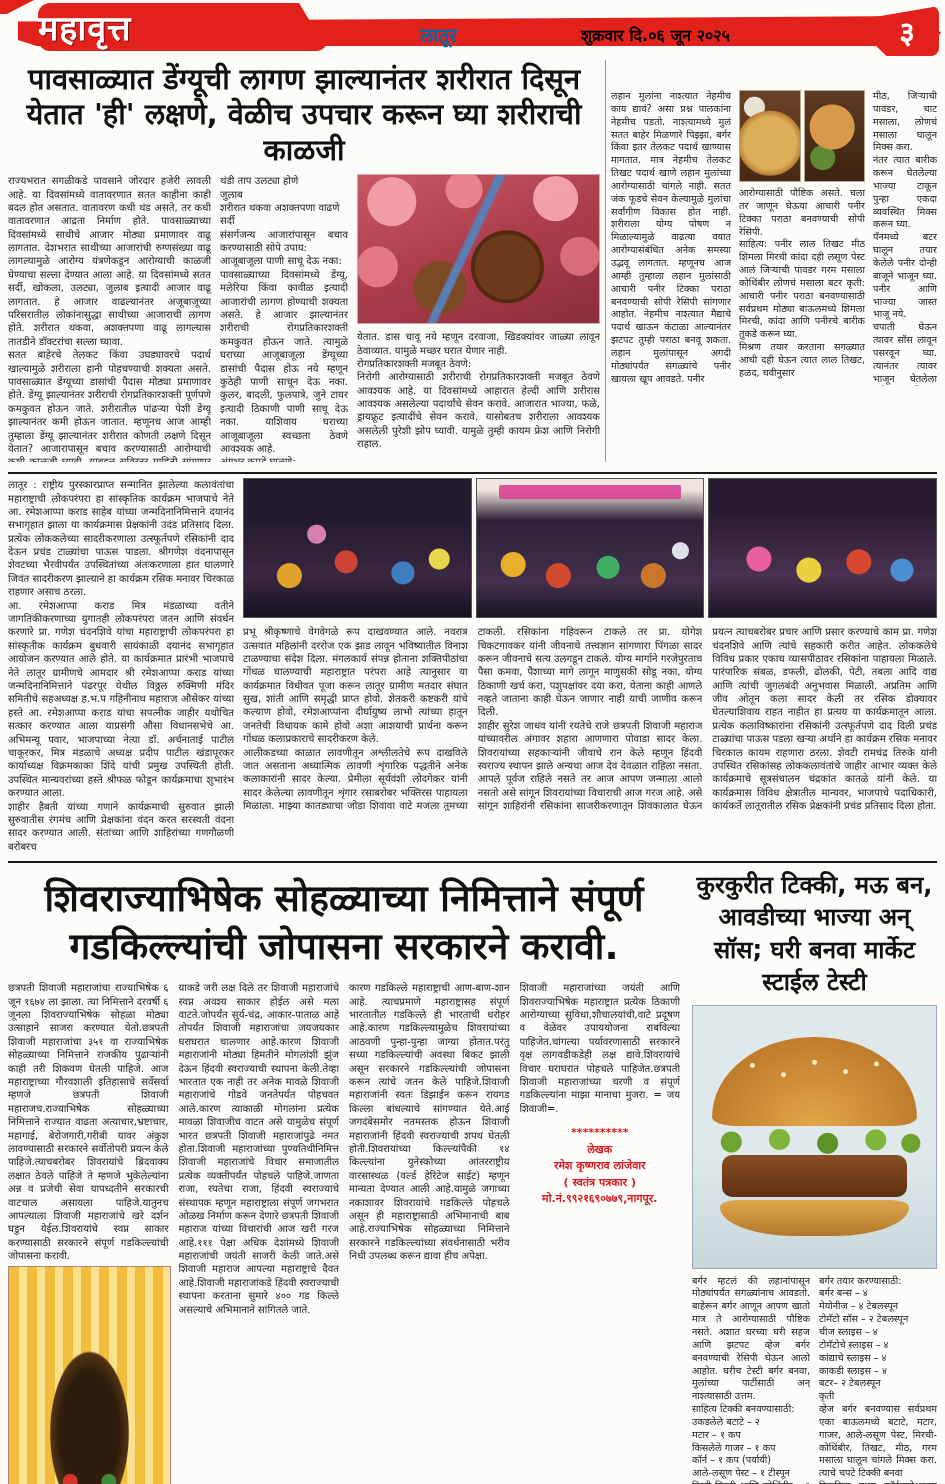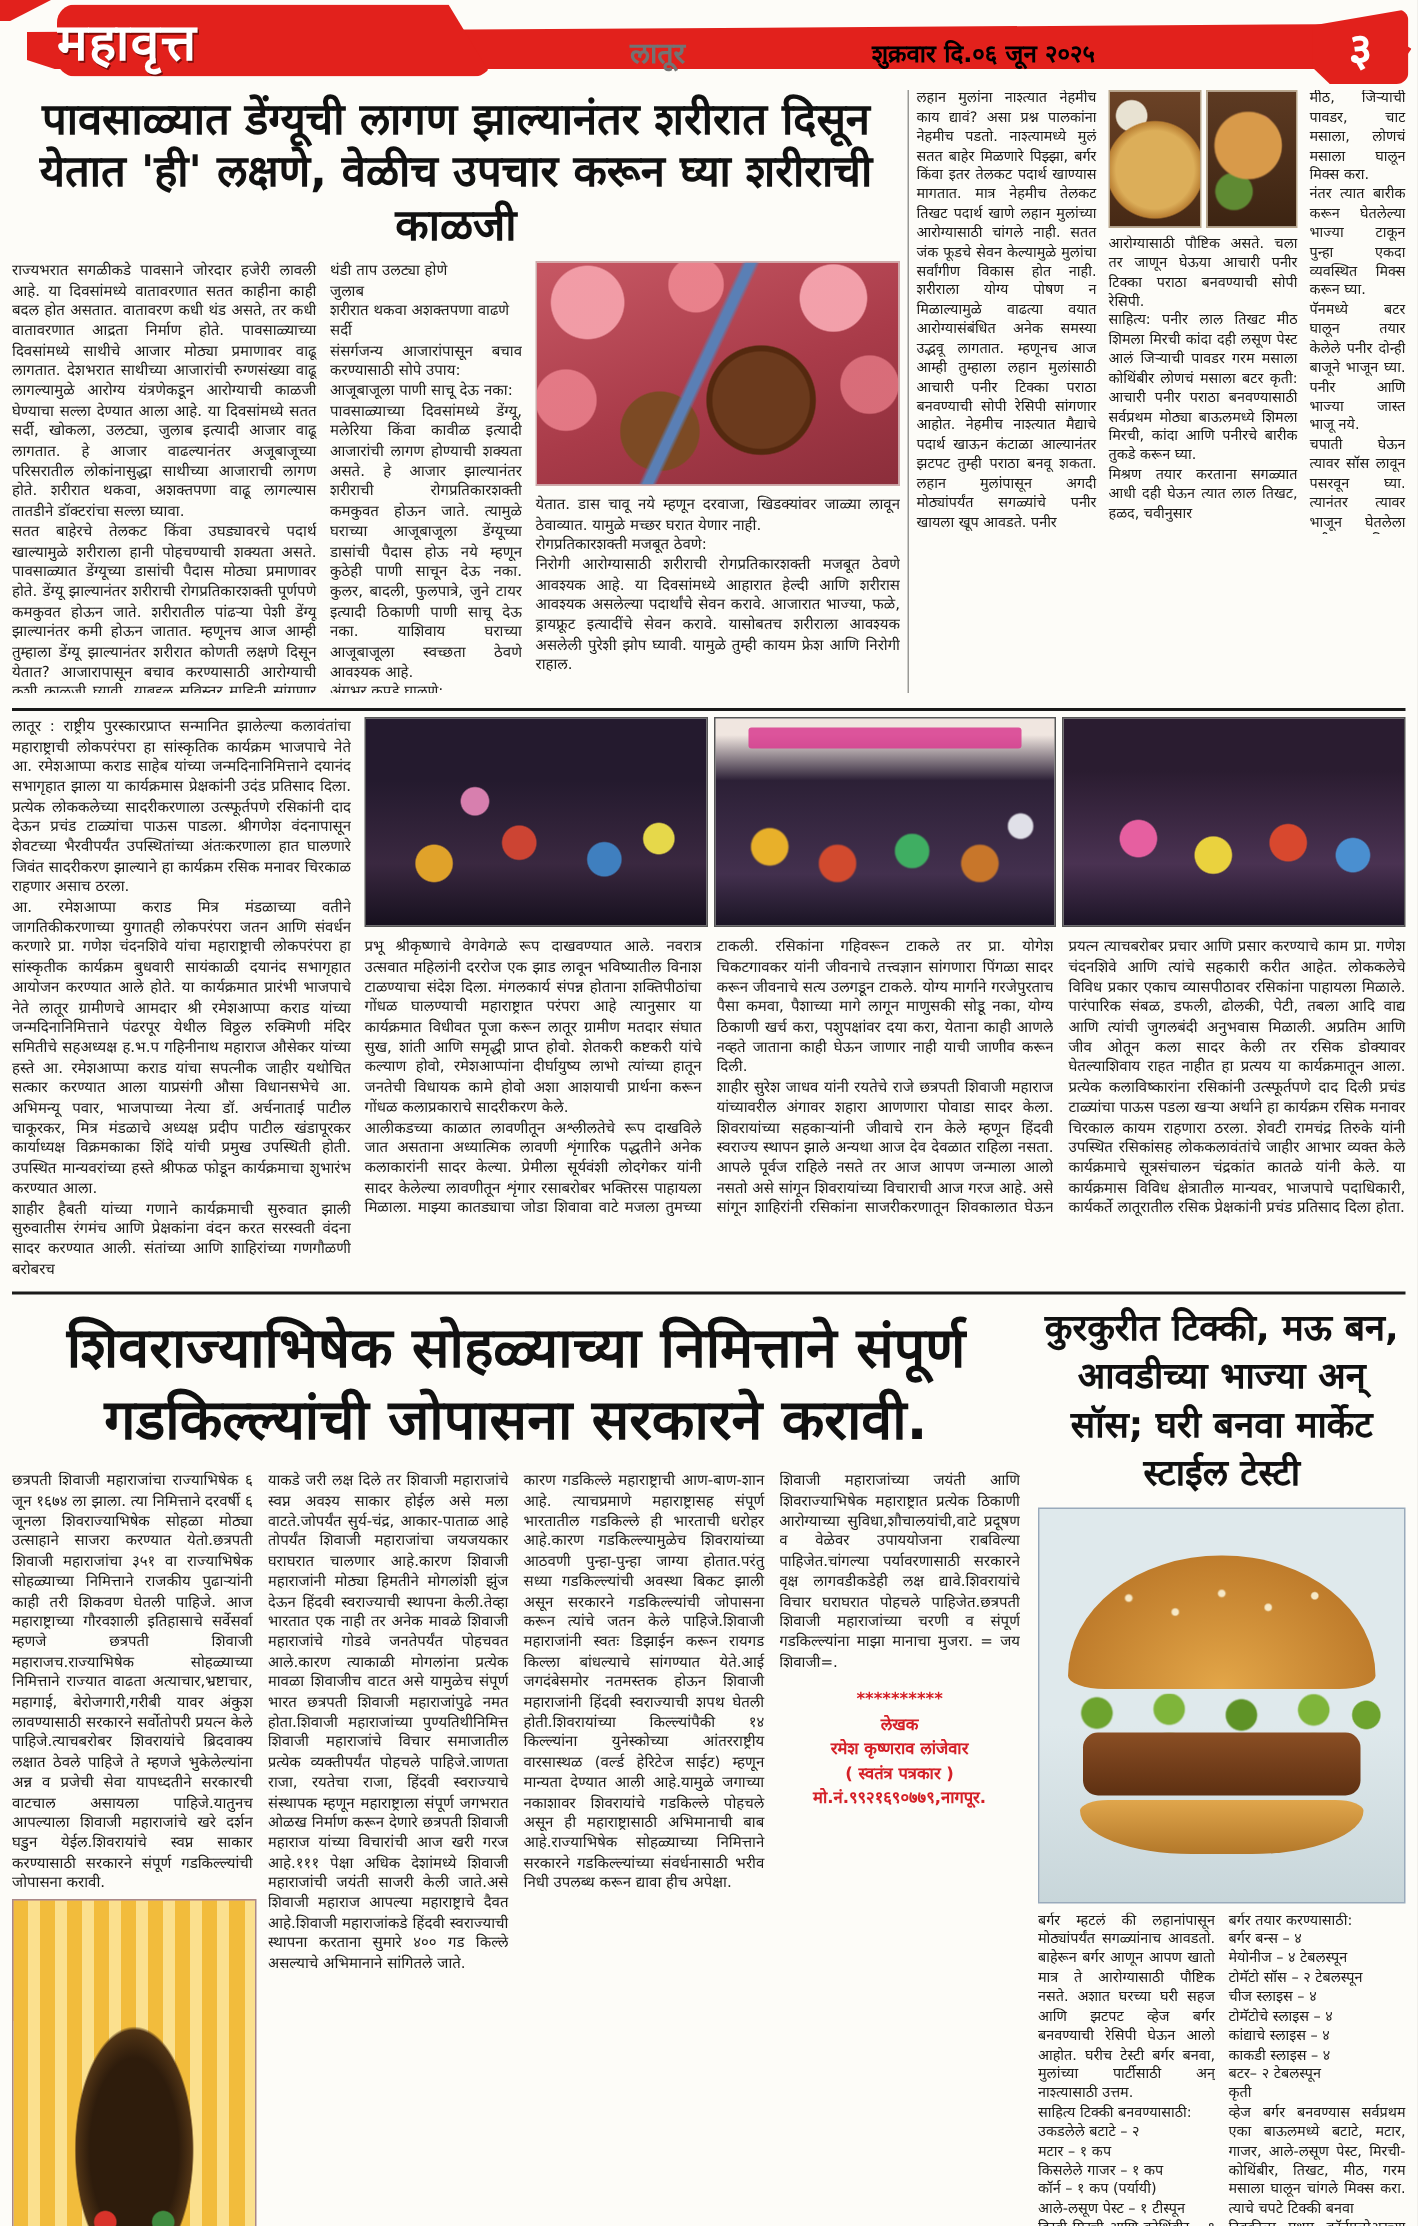--- a/index.html
+++ b/index.html
@@ -8,21 +8,21 @@
   .inner{padding:0 8px;}
   
   .mast{position:relative;height:58px;}
   .mast .band{position:absolute;left:18px;right:4px;top:16px;height:30px;background:#e2211c;
               clip-path:polygon(0 18%,97% 0,100% 55%,99% 100%,2% 100%,0 80%);}
   .mast .corner{position:absolute;left:0;top:0;width:34px;height:14px;background:#e2211c;clip-path:polygon(0 0,100% 0,20% 100%,0 100%);}
   .mast .brand{position:absolute;left:38px;top:3px;width:290px;height:48px;background:#e2211c;
                border-radius:12px;clip-path:polygon(0 0,90% 0,100% 100%,0 100%);
                display:flex;align-items:center;justify-content:flex-start;}
   .mast .brand span{color:#fff;font-weight:bold;font-size:34px;letter-spacing:1px;text-shadow:1px 1px 0 #7a0d0b;}
-  .mast .city{position:absolute;left:420px;top:22px;color:#737373;font-weight:bold;font-size:19px;}
+  .mast .city{position:absolute;left:420px;top:22px;color:#0369a1;font-weight:bold;font-size:19px;}
   .mast .date{position:absolute;right:215px;top:24px;color:#000000;font-size:16px;font-weight:bold;}
   .mast .pagenum{position:absolute;right:6px;top:6px;width:64px;height:50px;background:#e2211c;
                  clip-path:polygon(0 22%,100% 0,100% 100%,18% 100%,0 78%);
                  display:flex;align-items:center;justify-content:center;border-radius:8px;}
   .mast .pagenum span{color:#fff;font-weight:bold;font-size:30px;}
   
   h1,h2,h3{margin:0;font-weight:bold;color:#111;text-align:center;font-family:"DejaVu Sans",sans-serif;}
   .coltext{font-size:10px;line-height:1.34;text-align:justify;white-space:pre-line;overflow:hidden;}
   .vsep{width:1px;background:#9a9a96;}
   figure{margin:0;}
@@ -38,21 +38,21 @@
       radial-gradient(circle at 82% 16%, rgba(246,165,175,.95) 0 22px, transparent 23px),
       radial-gradient(circle at 8% 62%, rgba(236,130,142,.85) 0 20px, transparent 21px),
       radial-gradient(circle at 92% 55%, rgba(226,118,130,.85) 0 19px, transparent 20px),
       linear-gradient(115deg, transparent 44%, #5a7fb5 45% 47%, transparent 48%),
       radial-gradient(circle at 62% 62%, #6b3a1d 0 32px, #54290f 33px 36px, transparent 37px),
       radial-gradient(circle at 34% 76%, #7c4a24 0 26px, transparent 27px),
       linear-gradient(160deg,#c75864,#a93b49 55%,#8b2e3b);}
   .dengue .under{margin-top:6px;}
   .snack{flex:1;}
   .snack h1{font-size:26px;line-height:1.25;padding:2px 2px 6px;}
-  .snack .body{display:grid;grid-template-columns:120px 126px 1fr;gap:8px;height:296px;}
+  .snack .body{display:grid;grid-template-columns:120px 126px 1fr;gap:8px;height:296px;margin-top:30px;}
   .foodrow{display:flex;gap:3px;margin-bottom:5px;}
   .food{width:61px;height:90px;border:1px solid #b9a88e;}
   .food.f1{background:radial-gradient(circle at 50% 58%, #dcae59 0 26px, #b97f33 32px, transparent 33px),
             radial-gradient(circle at 24% 18%, #e8e2d2 0 10px, transparent 11px),
             linear-gradient(#6b4226,#462915);}
   .food.f2{background:radial-gradient(circle at 46% 40%, #d89a4a 0 22px, transparent 23px),
             radial-gradient(circle at 60% 26%, #c86a7a 0 7px, transparent 8px),
             radial-gradient(circle at 30% 74%, #5f8a33 0 12px, transparent 13px),
             linear-gradient(#5d3a22,#3c2412);}
   .snack .coltext{font-size:9.6px;}

